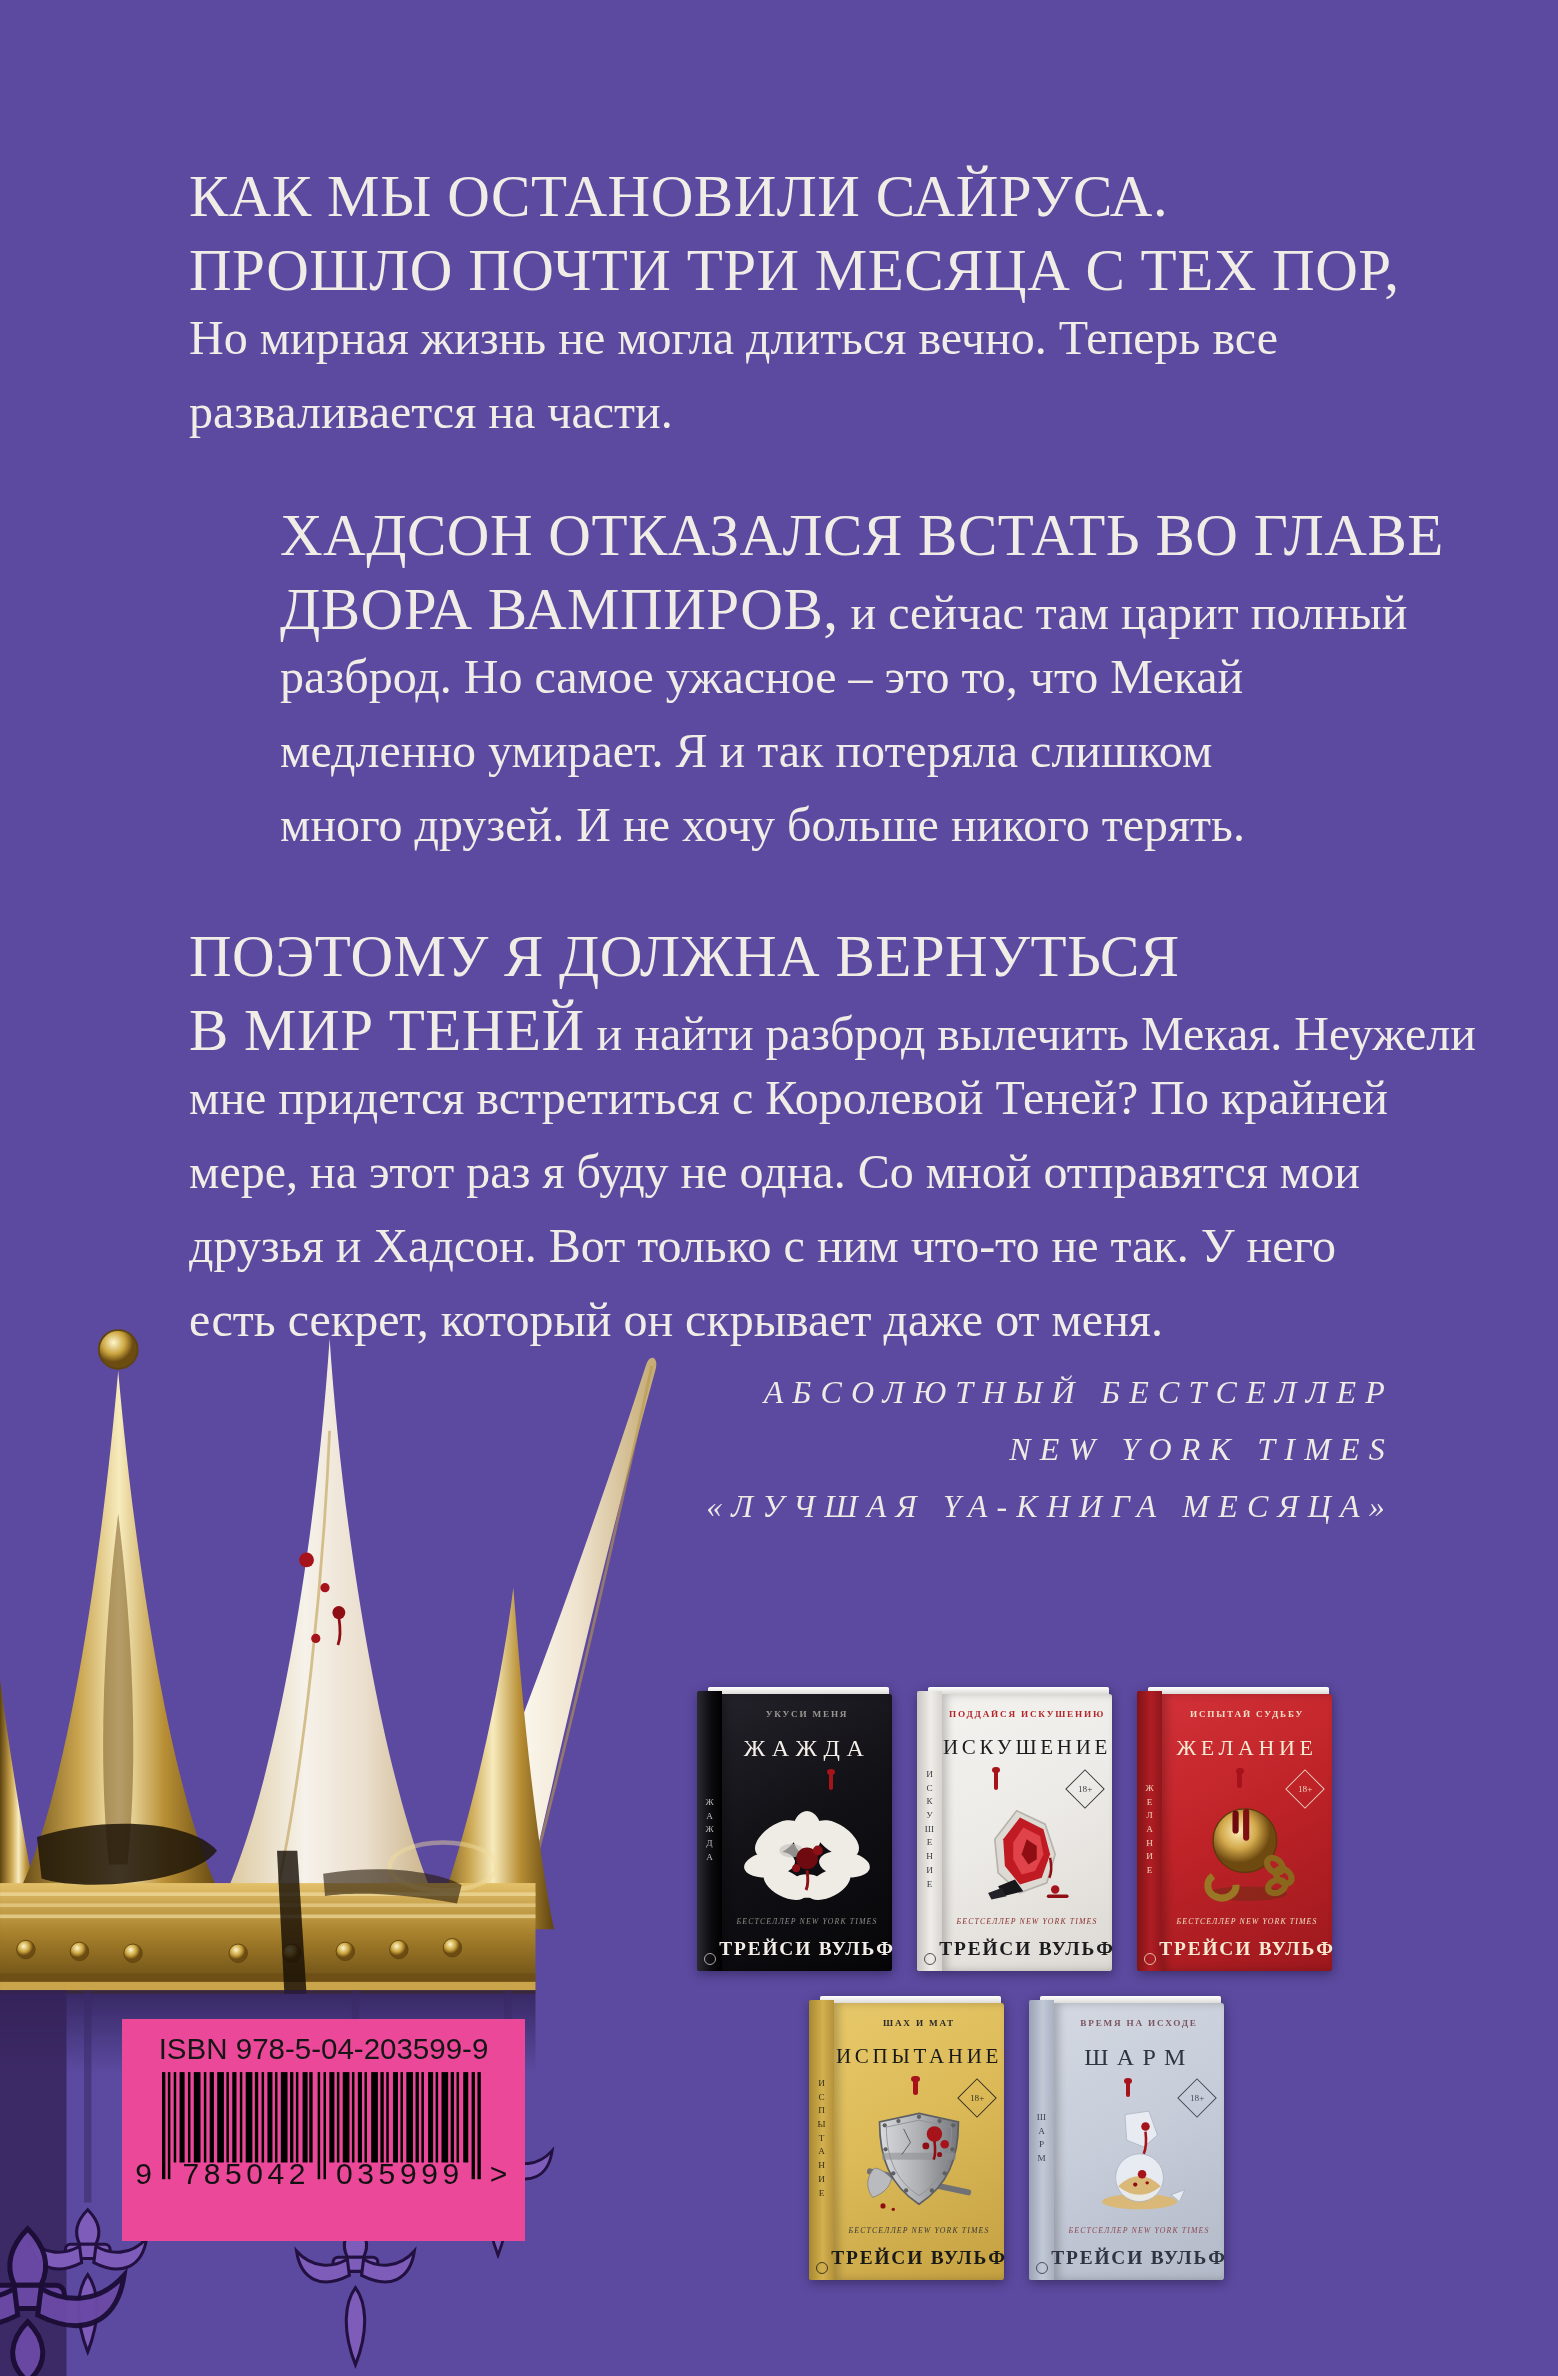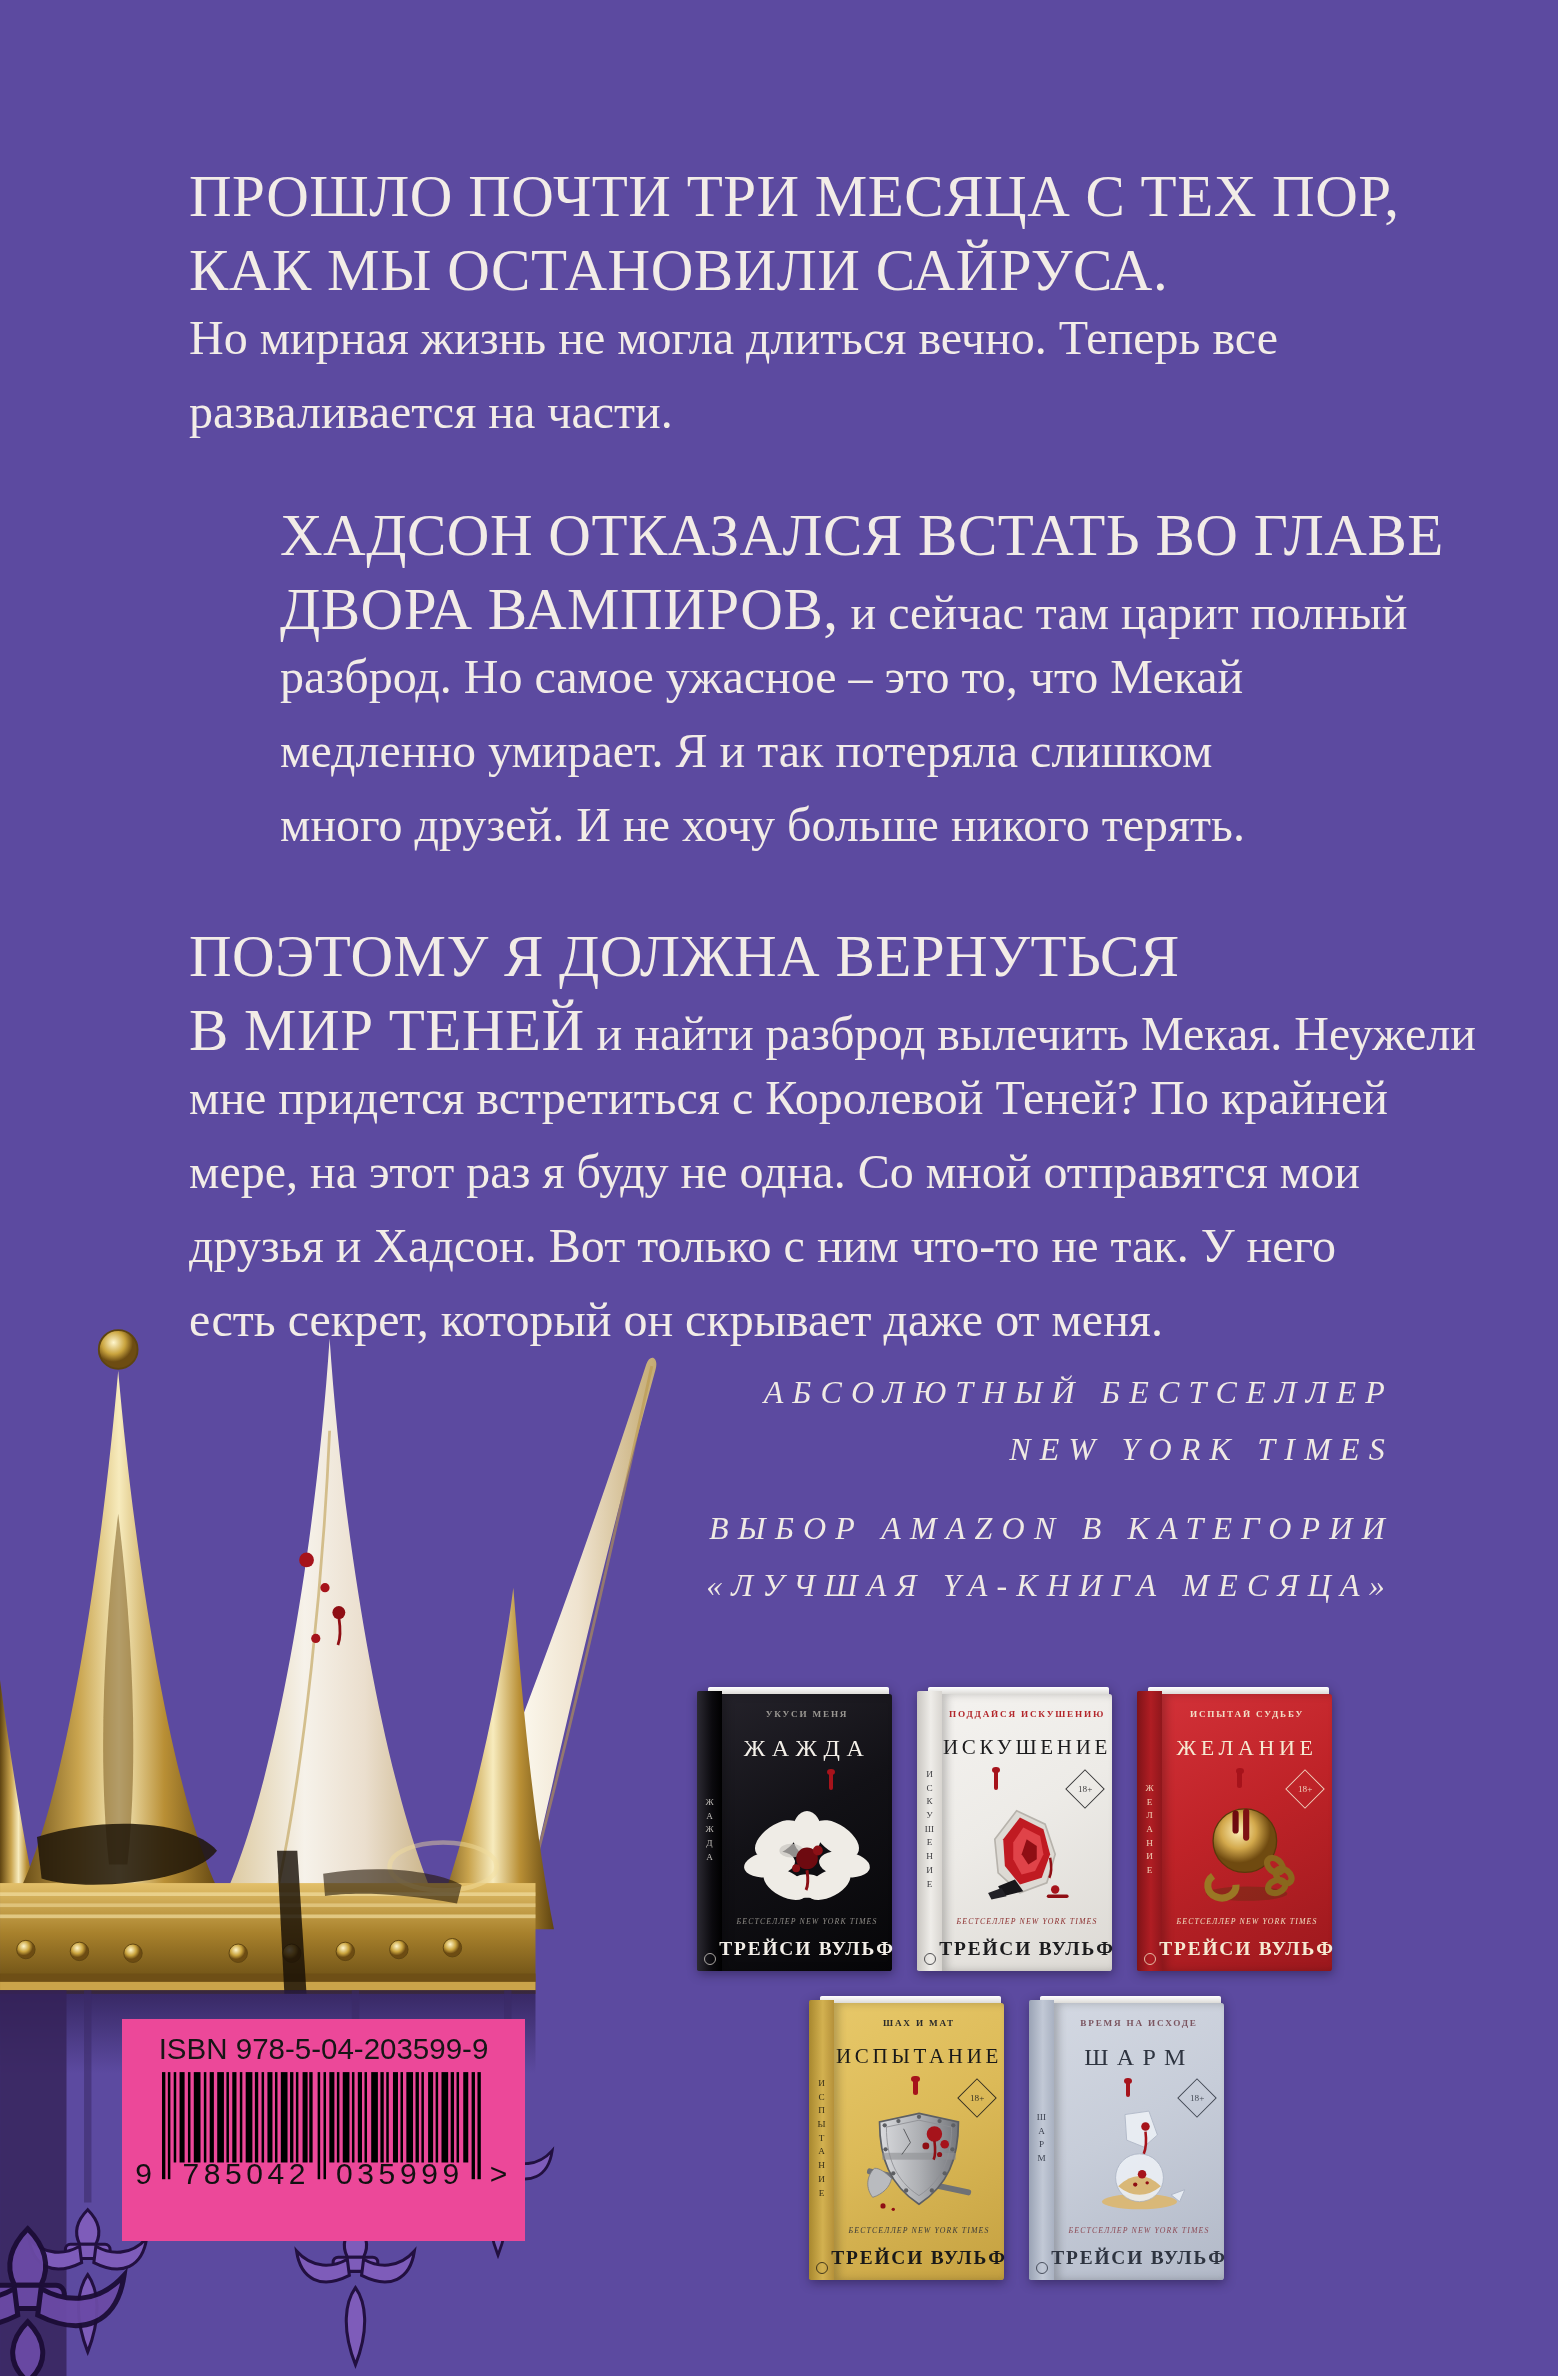--- a/index.html
+++ b/index.html
@@ -178,22 +178,22 @@
     <g transform="translate(30,1010) scale(1.8)" fill="#6b4aa6" stroke="#1c0d36" stroke-width="3" opacity=".95">
       <path d="M0,8 C10,18 14,30 8,42 L-8,42 C-14,30 -10,18 0,8 Z"></path>
       <rect x="-22" y="42" width="44" height="14" rx="5"></rect>
       <path d="M-6,60 C-34,74 -54,64 -58,36 C-42,54 -22,52 -8,44 Z"></path>
       <path d="M6,60 C34,74 54,64 58,36 C42,54 22,52 8,44 Z"></path>
       <path d="M0,100 C14,88 10,74 0,64 C-10,74 -14,88 0,100 Z"></path>
     </g>
   </svg>
 
   <div class="para p1">
+    <span class="line lead">КАК МЫ ОСТАНОВИЛИ САЙРУСА.</span>
     <span class="line lead">ПРОШЛО ПОЧТИ ТРИ МЕСЯЦА С ТЕХ ПОР,</span>
-    <span class="line lead">КАК МЫ ОСТАНОВИЛИ САЙРУСА.</span>
     <span class="line body">Но мирная жизнь не могла длиться вечно. Теперь все</span>
     <span class="line body">разваливается на части.</span>
   </div>
 
   <div class="para p2">
     <span class="line lead">ХАДСОН ОТКАЗАЛСЯ ВСТАТЬ ВО ГЛАВЕ</span>
     <span class="line body mix"><span class="caps">ДВОРА ВАМПИРОВ,</span><span> и сейчас там царит полный</span></span>
     <span class="line body">разброд. Но самое ужасное – это то, что Мекай</span>
     <span class="line body">медленно умирает. Я и так потеряла слишком</span>
     <span class="line body">много друзей. И не хочу больше никого терять.</span>
@@ -204,21 +204,20 @@
     <span class="line body mix"><span class="caps">В МИР ТЕНЕЙ</span><span> и найти разброд вылечить Мекая. Неужели</span></span>
     <span class="line body">мне придется встретиться с Королевой Теней? По крайней</span>
     <span class="line body">мере, на этот раз я буду не одна. Со мной отправятся мои</span>
     <span class="line body">друзья и Хадсон. Вот только с ним что-то не так. У него</span>
     <span class="line body">есть секрет, который он скрывает даже от меня.</span>
   </div>
 
   <div class="awards">
     <div class="aw-line">АБСОЛЮТНЫЙ БЕСТСЕЛЛЕР</div>
     <div class="aw-line">NEW YORK TIMES</div>
-    <div class="aw-line grp2">ВЫБОР AMAZON В КАТЕГОРИИ</div>
     <div class="aw-line">«ЛУЧШАЯ YA-КНИГА МЕСЯЦА»</div>
   </div>
 
   <div class="isbnbox">
     <div class="isbnlabel">ISBN 978-5-04-203599-9</div>
     <svg class="bars" width="323" height="109" viewBox="0 0 386 130" xmlns="http://www.w3.org/2000/svg" fill="#000">
       <rect x="0" y="0" width="4" height="128"></rect>
         <rect x="7" y="0" width="3" height="128"></rect>
       <rect x="14" y="0" width="3" height="108"></rect>
         <rect x="21" y="0" width="6" height="108"></rect>

